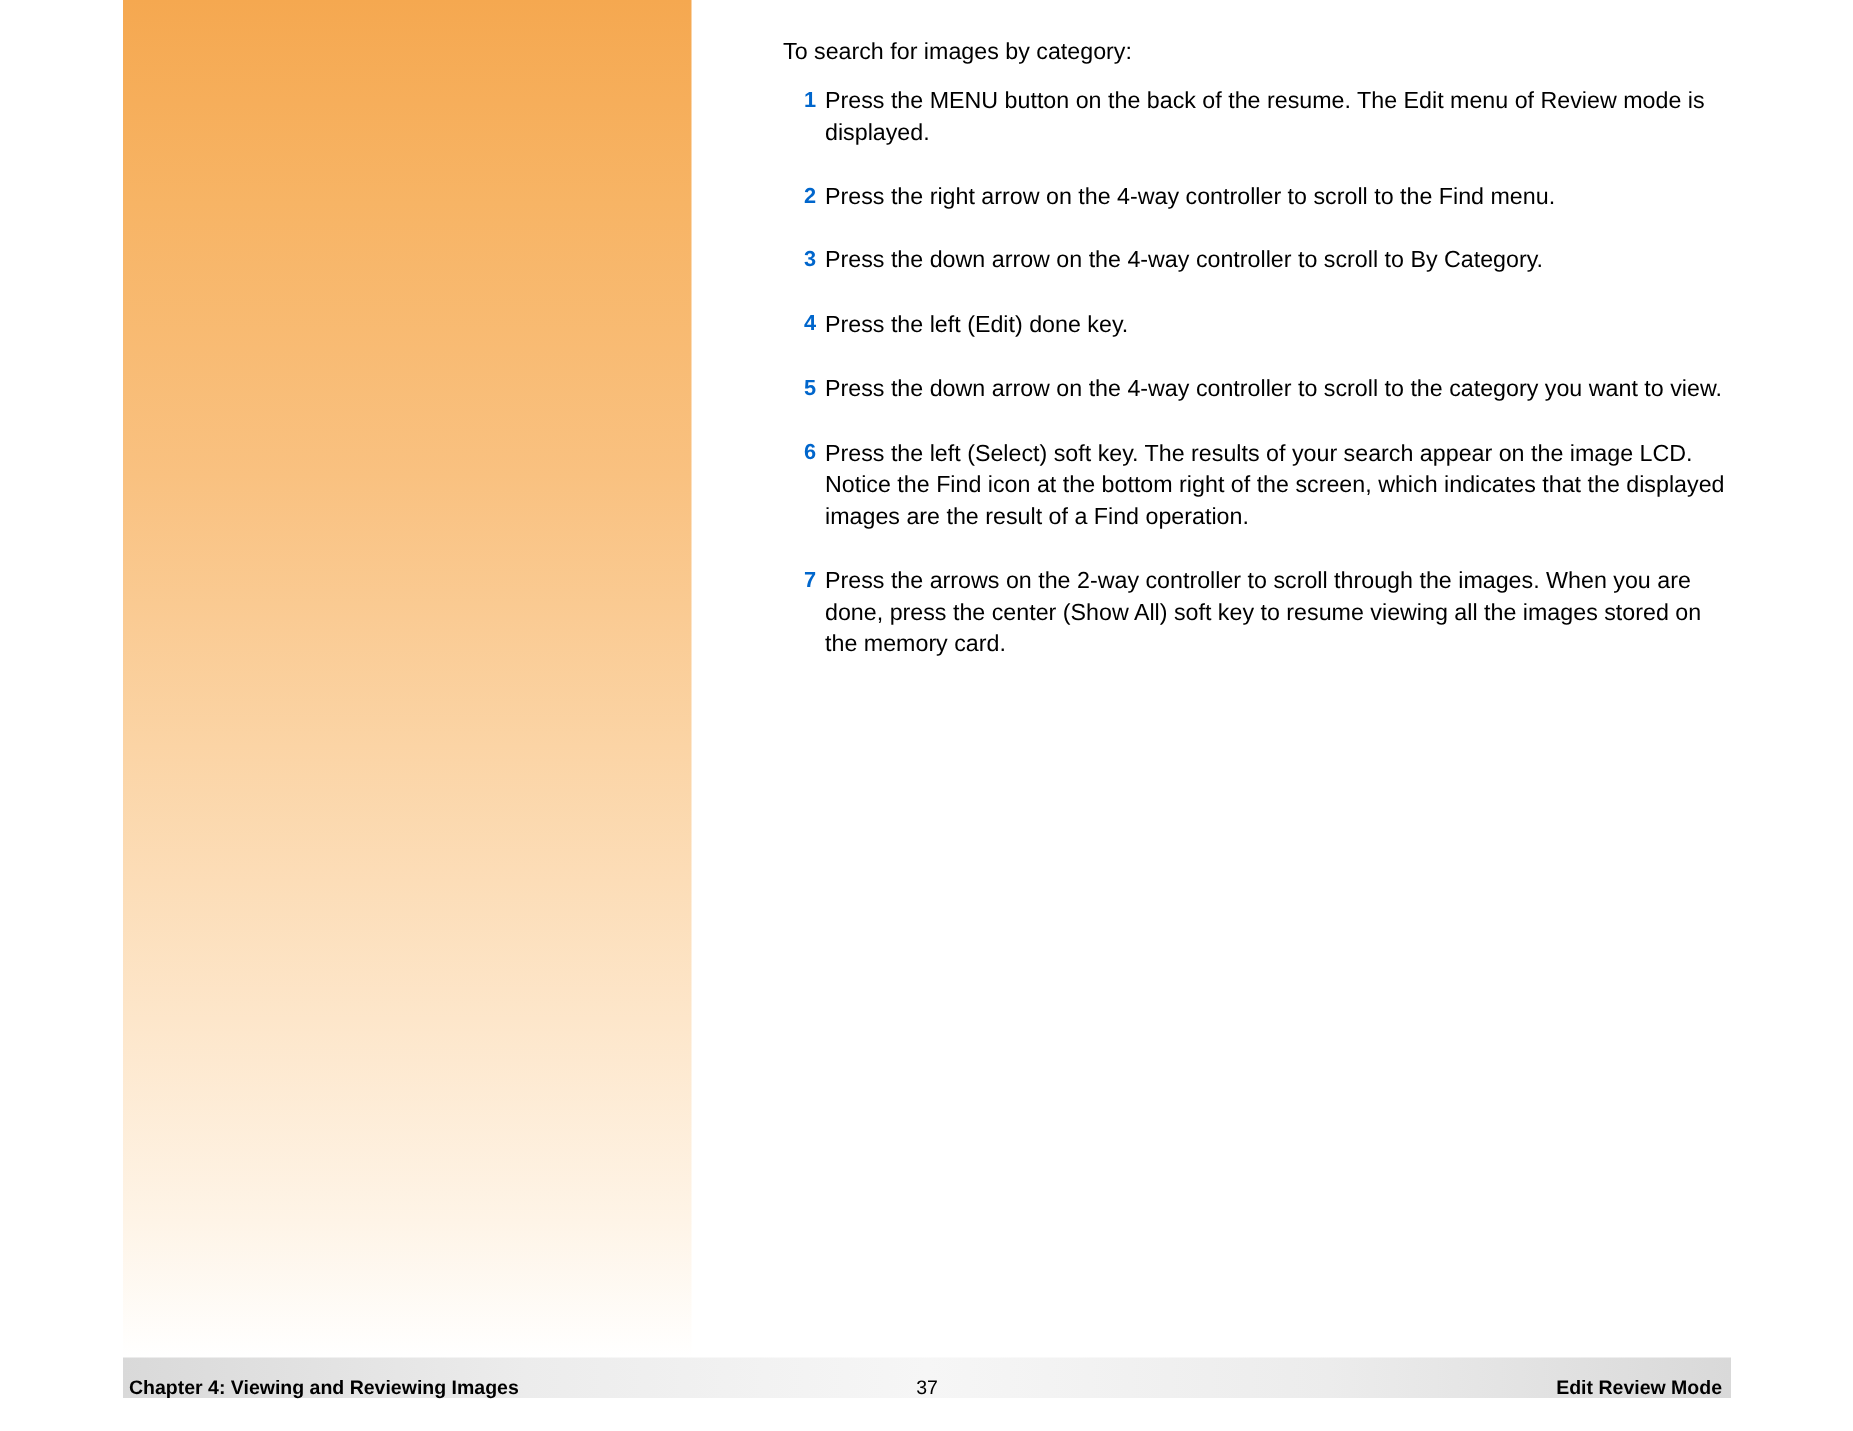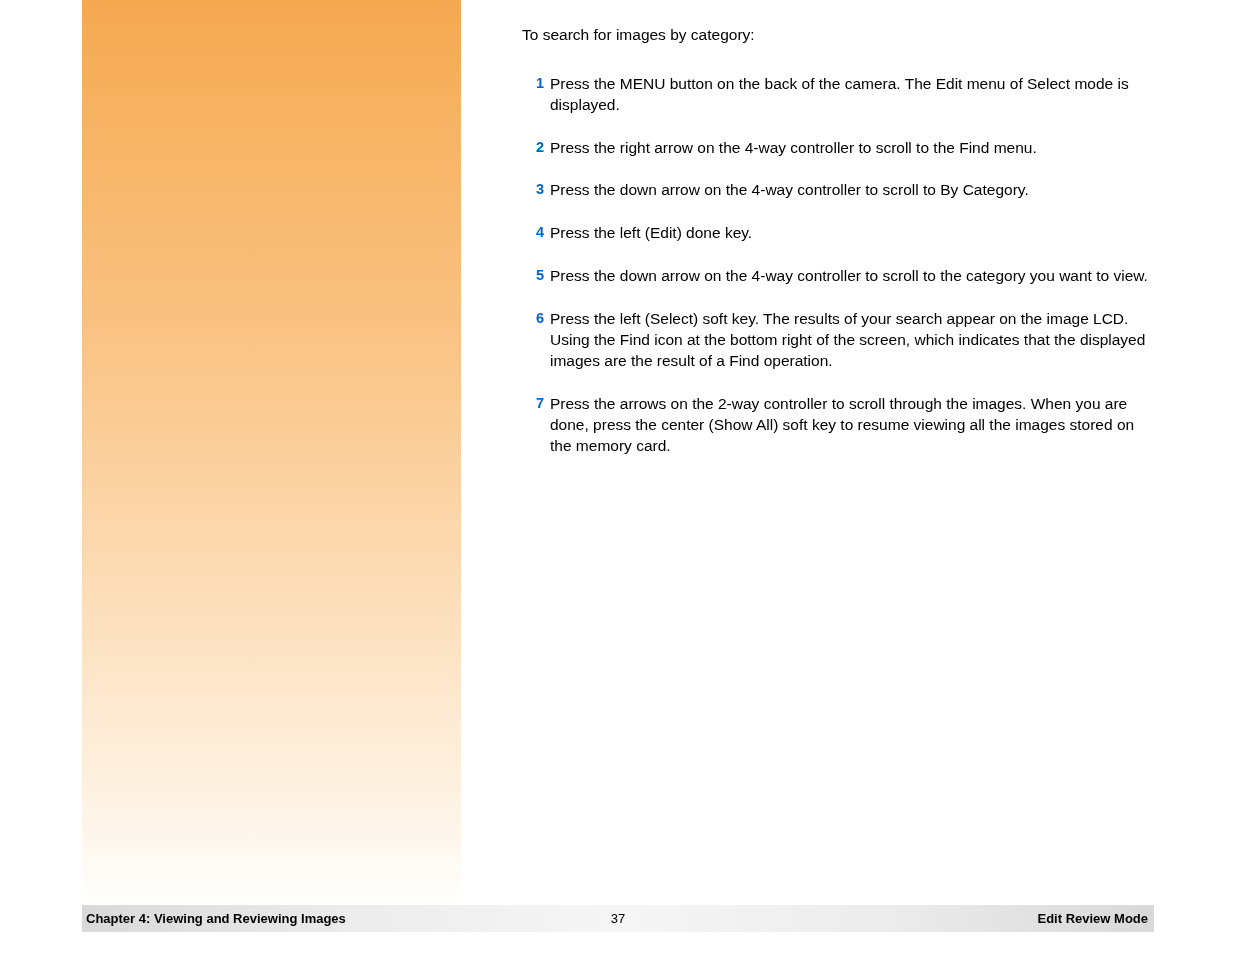--- a/index.html
+++ b/index.html
@@ -30,21 +30,21 @@
   .content {
     position: absolute;
     left: 440px;
     top: 24px;
     width: 628px;
     color: #000000;
   }
   .intro {
     font-size: 15.5px;
     line-height: 1.4;
-    margin-bottom: 28px;
+    margin-bottom: 12px;
     font-weight: 400;
   }
   .steps {
     list-style: none;
   }
   .steps li {
     display: flex;
     align-items: flex-start;
     margin-bottom: 22px;
     font-size: 15.5px;
@@ -63,21 +63,21 @@
     flex: 1;
   }
   .footer {
     position: absolute;
     left: 0;
     bottom: 0;
     width: 1072px;
     height: 27px;
     background: linear-gradient(to right, #d9d9d9 0%, #ececec 25%, #f6f6f6 50%, #ececec 75%, #d9d9d9 100%);
     display: flex;
-    align-items: center;
+    align-items: flex-end;
     justify-content: space-between;
     padding: 0 6px 0 4px;
     font-size: 13px;
     font-weight: 600;
     color: #000000;
   }
   .footer-center {
     position: absolute;
     left: 50%;
     transform: translateX(-50%);
@@ -88,41 +88,41 @@
 <body>
 
 <div class="page">
   <div class="sidebar"></div>
 
   <div class="content">
     <p class="intro">To search for images by category:</p>
     <ol class="steps">
       <li>
         <span class="step-num">1</span>
-        <span class="step-text">Press the MENU button on the back of the camera. The Edit menu of Select mode is displayed.</span>
+        <span class="step-text">Press the MENU button on the back of the resume. The Edit menu of Review mode is displayed.</span>
       </li>
       <li>
         <span class="step-num">2</span>
         <span class="step-text">Press the right arrow on the 4-way controller to scroll to the Find menu.</span>
       </li>
       <li>
         <span class="step-num">3</span>
         <span class="step-text">Press the down arrow on the 4-way controller to scroll to By Category.</span>
       </li>
       <li>
         <span class="step-num">4</span>
         <span class="step-text">Press the left (Edit) done key.</span>
       </li>
       <li>
         <span class="step-num">5</span>
         <span class="step-text">Press the down arrow on the 4-way controller to scroll to the category you want to view.</span>
       </li>
       <li>
         <span class="step-num">6</span>
-        <span class="step-text">Press the left (Select) soft key. The results of your search appear on the image LCD. Using the Find icon at the bottom right of the screen, which indicates that the displayed images are the result of a Find operation.</span>
+        <span class="step-text">Press the left (Select) soft key. The results of your search appear on the image LCD. Notice the Find icon at the bottom right of the screen, which indicates that the displayed images are the result of a Find operation.</span>
       </li>
       <li>
         <span class="step-num">7</span>
         <span class="step-text">Press the arrows on the 2-way controller to scroll through the images. When you are done, press the center (Show All) soft key to resume viewing all the images stored on the memory card.</span>
       </li>
     </ol>
   </div>
 
   <div class="footer">
     <span>Chapter 4: Viewing and Reviewing Images</span>

